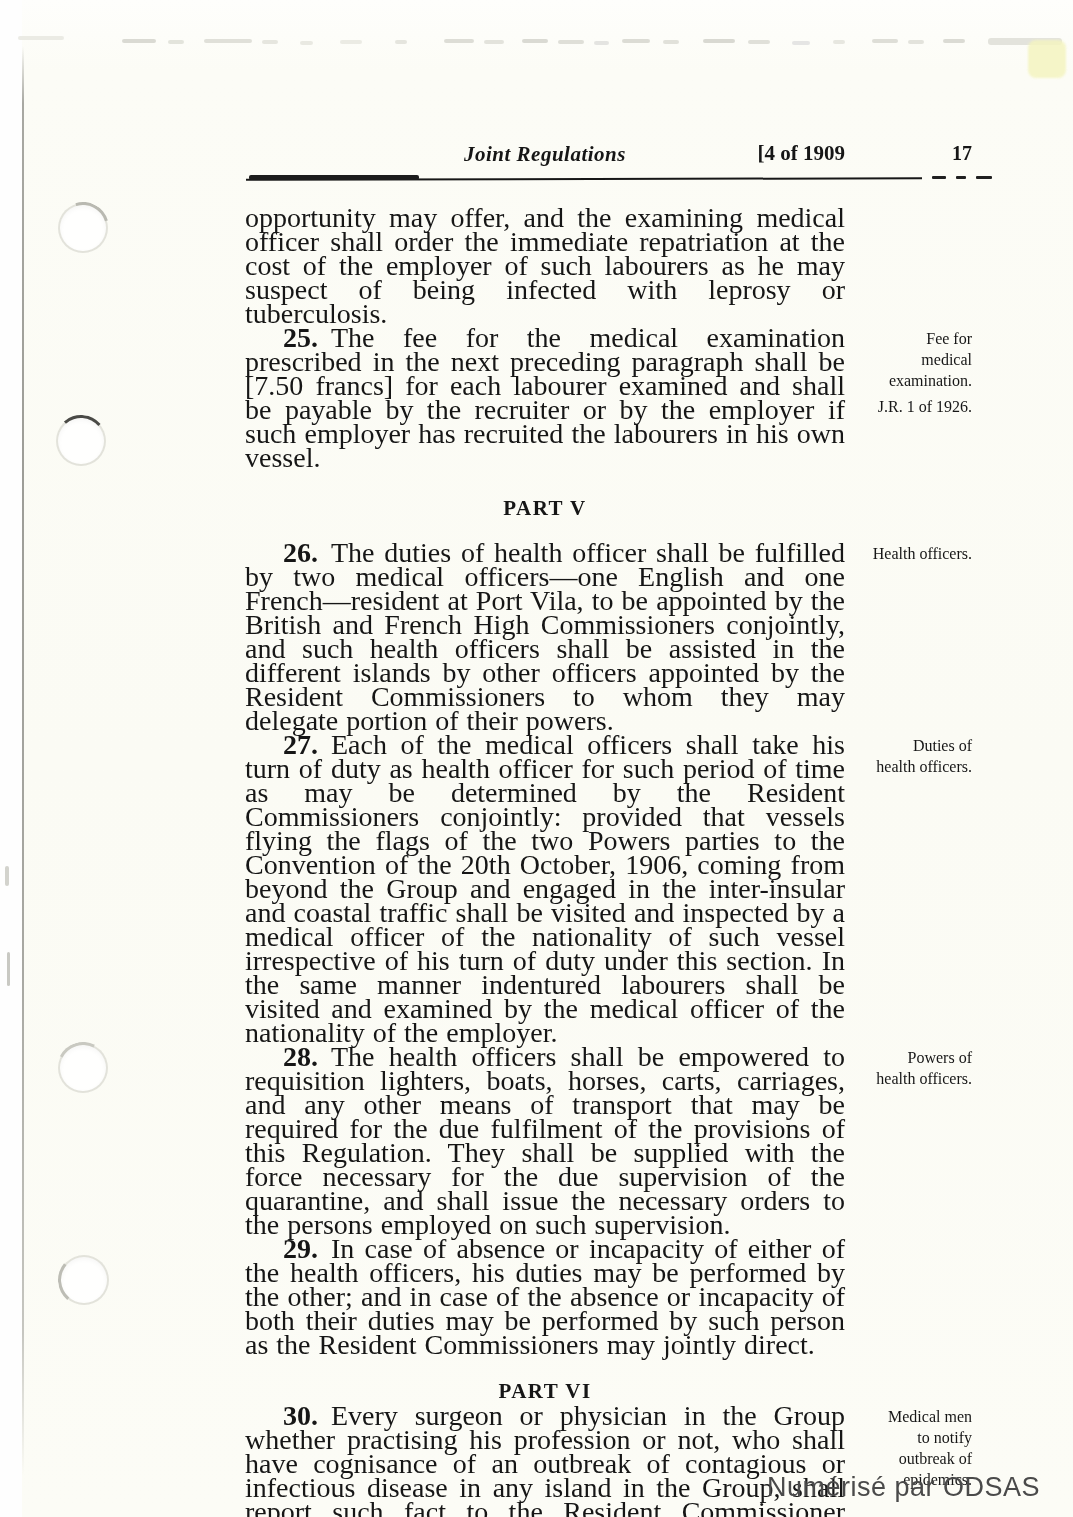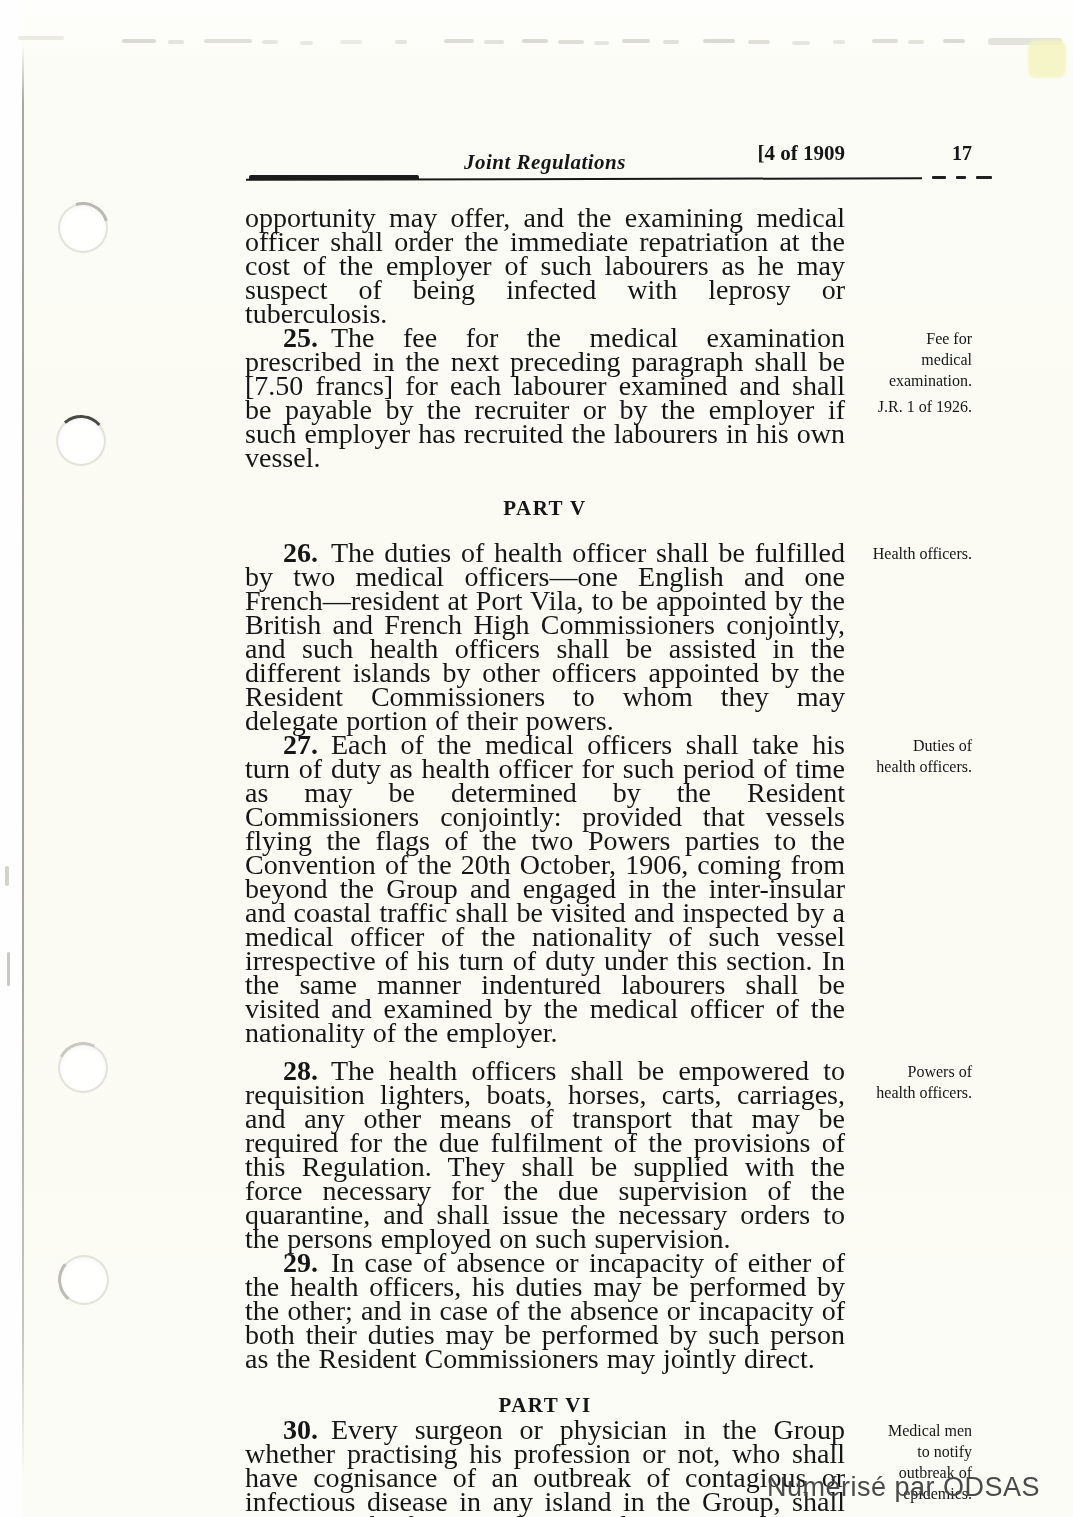--- a/index.html
+++ b/index.html
@@ -30,38 +30,38 @@
   .hole.h2{left:58px;top:418px;}
   .hole.h3{left:60px;top:1045px;}
   .hole.h4{left:61px;top:1257px;}
 
   
   .dash{position:absolute;height:4px;border-radius:2px;opacity:.85;}
   .smudge-yellow{position:absolute;left:1028px;top:40px;width:38px;height:38px;background:#f4f4c0;border-radius:8px;filter:blur(1px);opacity:.85;}
   .streak-gray{position:absolute;left:988px;top:38px;width:74px;height:7px;background:#dcdcd4;border-radius:3px;opacity:.8;}
 
   
-  .hdr-title{position:absolute;left:245px;top:150px;width:600px;text-align:center;
+  .hdr-title{position:absolute;left:245px;top:142px;width:600px;text-align:center;
     font-size:21px;font-style:italic;font-weight:bold;letter-spacing:.5px;}
   .hdr-cite{position:absolute;left:645px;top:141px;width:200px;text-align:right;
     font-size:21px;font-weight:bold;}
   .hdr-page{position:absolute;left:900px;top:142px;width:72px;text-align:right;font-size:20px;font-weight:600;}
   .rule{position:absolute;left:246px;top:178px;width:676px;height:2px;background:#171717;transform:rotate(-0.12deg);}
   .rule-blotch{position:absolute;left:249px;top:175px;width:170px;height:5px;background:#1c1c1c;border-radius:2px;}
   .rule-seg{position:absolute;top:176px;height:3px;background:#202020;border-radius:1px;}
 
   
   .flow{position:absolute;left:245px;top:206px;width:600px;}
   .sect{position:relative;}
   .para{margin:0;font-size:28px;line-height:24px;text-align:justify;word-spacing:1px;}
   .para.clause{text-indent:38px;}
   .num{font-weight:bold;padding-right:13px;}
   .part-head{margin:0;text-align:center;font-size:21px;font-weight:bold;letter-spacing:1.5px;}
   .mt16{margin-top:0;} .mt26{margin-top:26px;} .mt20{margin-top:20px;}
-  .mt14{margin-top:14px;} .mt22{margin-top:22px;}
+  .mt14{} .mt22{margin-top:22px;}
 
   
   .note{position:absolute;left:627px;top:2px;width:100px;
     font-size:16px;line-height:21px;text-align:right;text-indent:0;}
   .note.second{top:70px;white-space:nowrap;}
 
   .watermark{position:absolute;left:640px;top:1472px;width:400px;text-align:right;
     font-family:"Liberation Sans","DejaVu Sans",sans-serif;font-size:27px;color:#4a4a4a;letter-spacing:.5px;}
 </style>
 </head>

